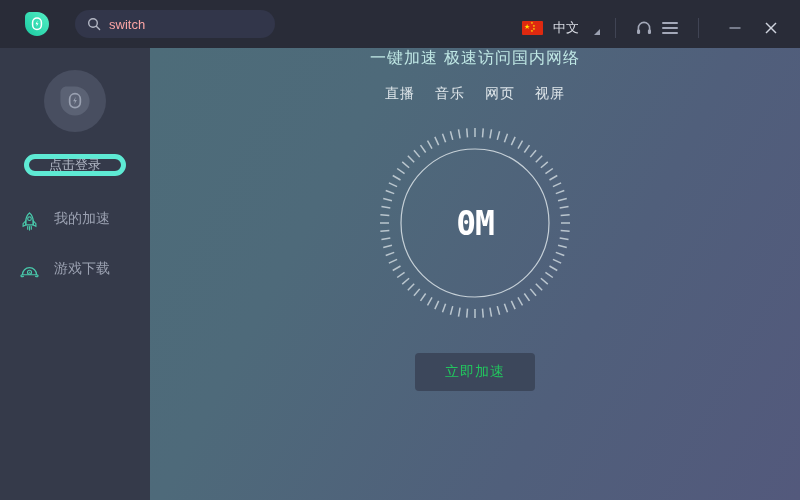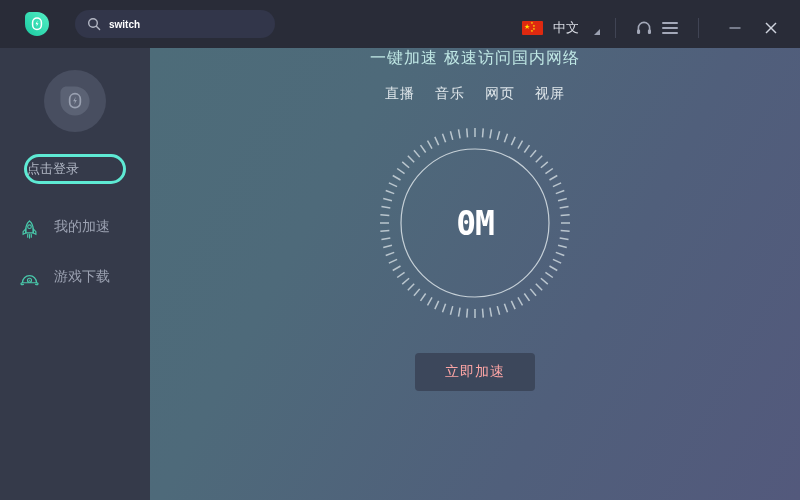--- a/index.html
+++ b/index.html
@@ -21,22 +21,22 @@
   .brand-text { margin-left:11px; color:#f2f4f7; font-size:17px; letter-spacing:2.6px;
                 font-weight:400; display:flex; align-items:baseline; }
   .brand-text .dotcom { font-size:10.5px; letter-spacing:0.3px; color:#e6e9ee; margin-left:2px; }
 
   .searchbox {
     margin-left:24px; width:200px; height:28px; background:#32364a;
     border-radius:14px; display:flex; align-items:center; padding:0 12px;
   }
   .searchbox .s-icon { flex:0 0 14px; height:14px; margin-right:8px; opacity:.85; }
   .searchbox input {
-    background:transparent; border:none; outline:none; color:#ffffff;
-    font-size:10px; font-family:inherit; width:100%; font-weight:700;
+    background:transparent; border:none; outline:none; color:#fca5a5;
+    font-size:13px; font-family:inherit; width:100%; font-weight:400;
   }
   .searchbox input::placeholder { color:#8b90a0; font-weight:400; }
 
   .tb-right { margin-left:auto; display:flex; align-items:center; height:100%;margin-top:8px; }
   .lang { display:flex; align-items:center; cursor:default; }
   .flag { width:21px; height:14px; background:#de2910; position:relative; border-radius:1px; }
   .flag .star { position:absolute; color:#ffde00; line-height:1; }
   .flag .s1 { font-size:7px; left:2px; top:2px; }
   .flag .s2 { font-size:3.2px; left:8.5px; top:1px; }
   .flag .s3 { font-size:3.2px; left:10.5px; top:3.5px; }
@@ -57,23 +57,23 @@
 
   
   .body { flex:1; display:flex; min-height:0; }
 
   
   .sidebar { width:150px; flex:0 0 150px; background:#353a4a; display:flex; flex-direction:column; }
   .avatar-wrap { display:flex; flex-direction:column; align-items:center; padding-top:22px; }
   .avatar { width:62px; height:62px; border-radius:50%; background:#484e60;
             display:flex; align-items:center; justify-content:center; }
   .login-btn {
-    margin-top:22px; width:102px; height:30px; border:3px solid #5eead4;
+    margin-top:22px; width:102px; height:22px; border:5px solid #5eead4;
     border-radius:15px; color:#b2b8c6; font-size:13px;
-    display:flex; align-items:center; cursor:default;
+    display:flex; align-items:center; justify-content:center; cursor:default;
     font-family:"DejaVu Sans",sans-serif;
   }
   .nav { margin-top:34px; }
   .nav-item {
     height:50px; display:flex; align-items:flex-start; padding-left:18px; cursor:default;
   }
   .nav-item .ico { width:22px; height:22px; flex:0 0 22px; display:flex;
                    align-items:center; justify-content:center; }
   .nav-item .lbl { margin-left:14px; font-size:14px; color:#9ba1b1;
                    font-family:"DejaVu Sans",sans-serif; }
@@ -95,21 +95,21 @@
   .gauge { position:relative; width:196px; height:196px; margin-top:22px; }
   .gauge svg { position:absolute; inset:0; }
   .gauge-value {
     position:absolute; inset:0; display:flex; align-items:center; justify-content:center;
     color:#ffffff; font-size:33px; font-weight:700; letter-spacing:-1px;
     font-family:"DejaVu Sans Mono",monospace;
   }
   .cta {
     margin-top:32px; width:120px; height:38px; background:#3c475b;
     border-radius:4px; display:flex; align-items:center; justify-content:center;
-    color:#fca5a5; font-size:14px; letter-spacing:1px; cursor:default;
+    color:#22c55e; font-size:14px; letter-spacing:1px; cursor:default;
     font-family:Liberation Sans, sans-serif;
   }
 </style>
 </head>
 <body>
 
 <div id="app">
 
   <div class="titlebar">
 

